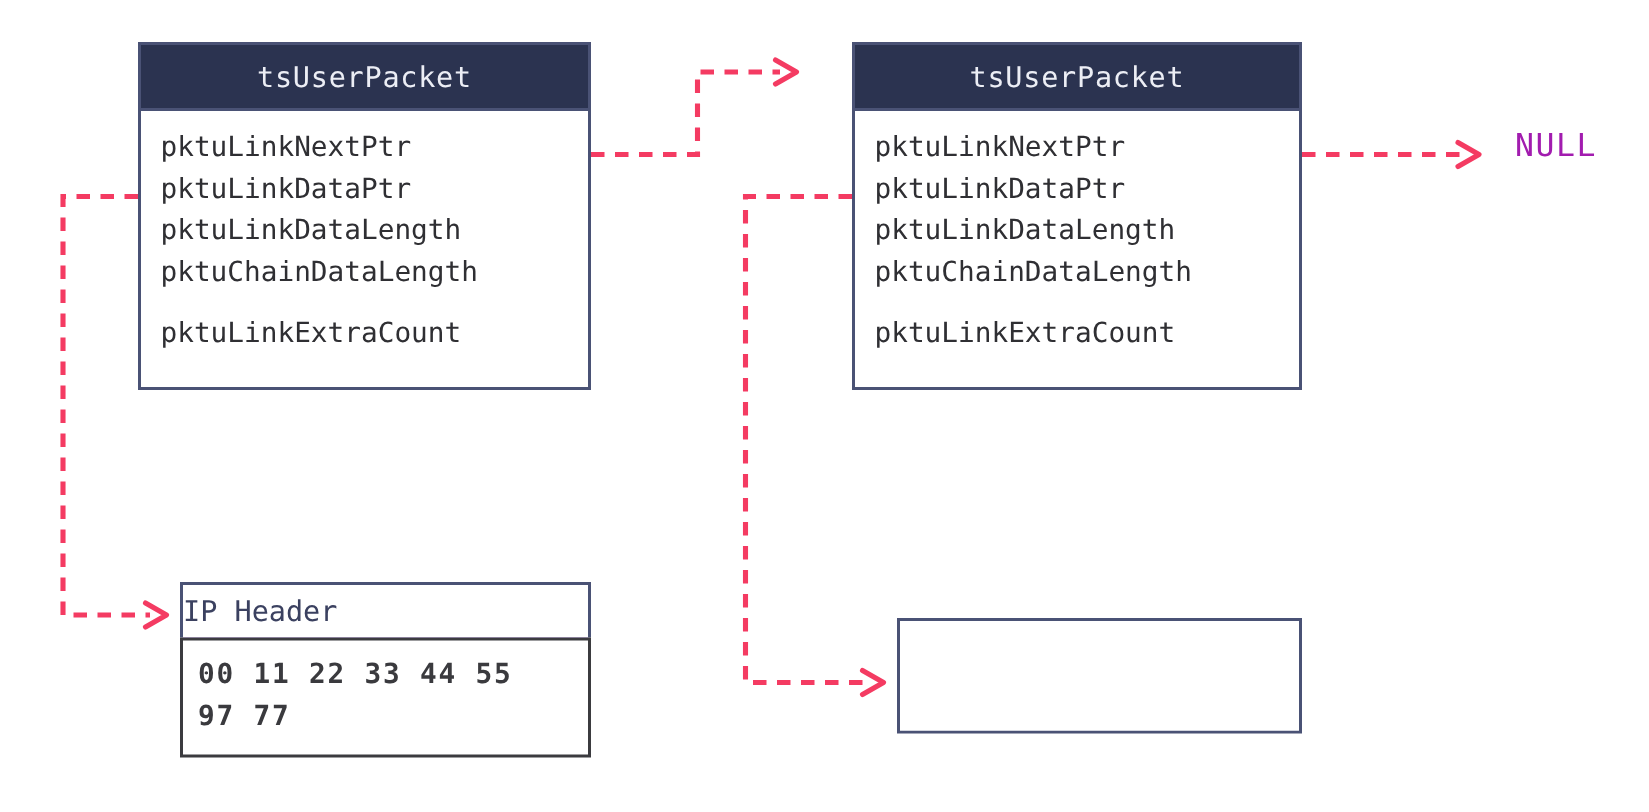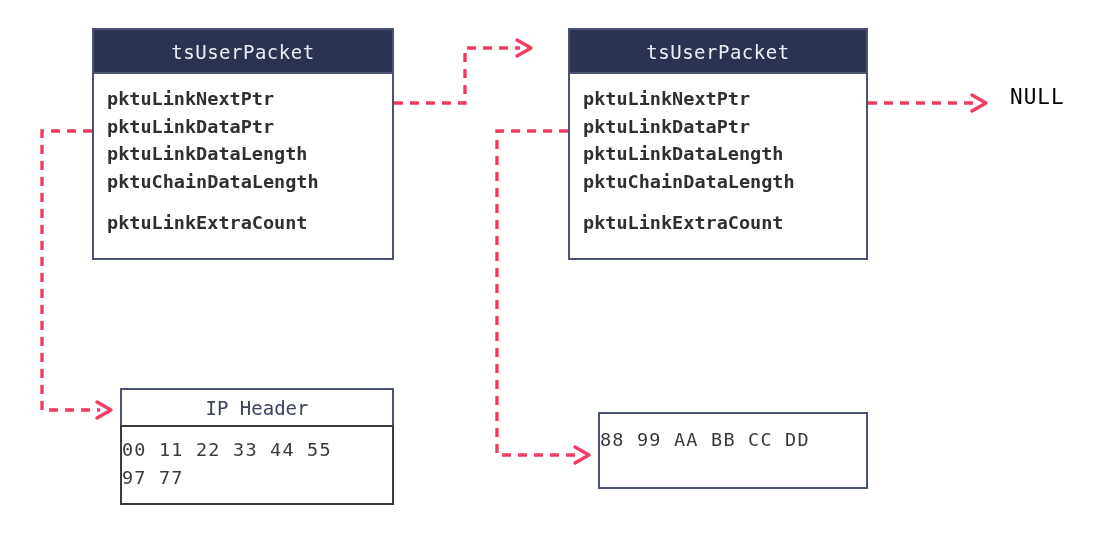--- a/index.html
+++ b/index.html
@@ -29,21 +29,20 @@
     color: #eceef5;
     text-align: center;
     font-size: 19px;
     letter-spacing: 0.5px;
     line-height: 44px;
     height: 44px;
     border-bottom: 2px solid #4a5275;
   }
   .struct-fields {
     padding: 11px 14px 0 13px;
-    font-weight: bold;
   }
   .field-line {
     font-size: 18.5px;
     line-height: 27.5px;
     color: #2f2f33;
     white-space: pre;
   }
   .field-line.spacer {
     visibility: hidden;
     height: 14px;
@@ -54,53 +53,54 @@
   .buf-box {
     position: absolute;
     box-sizing: border-box;
     border: 2px solid #4a5275;
     background: #ffffff;
   }
   .buf-title {
     box-sizing: border-box;
     height: 37px;
     line-height: 37px;
-    text-align: center;
+    text-align: left;
     font-size: 19px;
     color: #3b4160;
     border-bottom: 2px solid #6d28d9;
     background: #ffffff;
   }
   .buf-body {
     box-sizing: border-box;
     border: 2px solid #3b3b3f;
     margin: -2px;
-    padding: 9px 0 0 0;
+    padding: 9px 0 0 10px;
     background: #ffffff;
     height: calc(100% + 4px);
+    font-weight: bold;
   }
   .buf-box.no-title .buf-body {
     border: none;
     margin: 0;
     height: 100%;
     padding-top: 12px;
   }
   .buf-line {
     font-size: 18.5px;
     line-height: 28px;
     color: #3a3a3e;
     white-space: pre;
     letter-spacing: 1.2px;
   }
 
   
   .null-label {
     position: absolute;
     font-size: 21px;
-    color: #000000;
+    color: #a21caf;
     letter-spacing: 1px;
     white-space: pre;
   }
 
   
   #arrows {
     position: absolute;
     left: 0; top: 0;
     width: 1099px;
     height: 541px;
@@ -153,21 +153,20 @@
   <div class="buf-box" style="left:120px; top:388px; width:274px; height:113px;">
     <div class="buf-title">IP Header</div>
     <div class="buf-body" style="height:80px;">
       <div class="buf-line">00 11 22 33 44 55</div>
       <div class="buf-line">97 77</div>
     </div>
   </div>
 
   <div class="buf-box no-title" style="left:598px; top:412px; width:270px; height:77px;">
     <div class="buf-body">
-      <div class="buf-line">88 99 AA BB CC DD</div>
     </div>
   </div>
 
   <div class="null-label" style="left:1010px; top:85px;">NULL</div>
 
   <svg id="arrows" viewBox="0 0 1099 541">
 
     <g>
       <path class="arrow-path" d="M 394,103 L 465,103 L 465,48 L 520,48"></path>
       <path class="arrow-head" d="M 517,40 L 531,48 L 517,56"></path>

